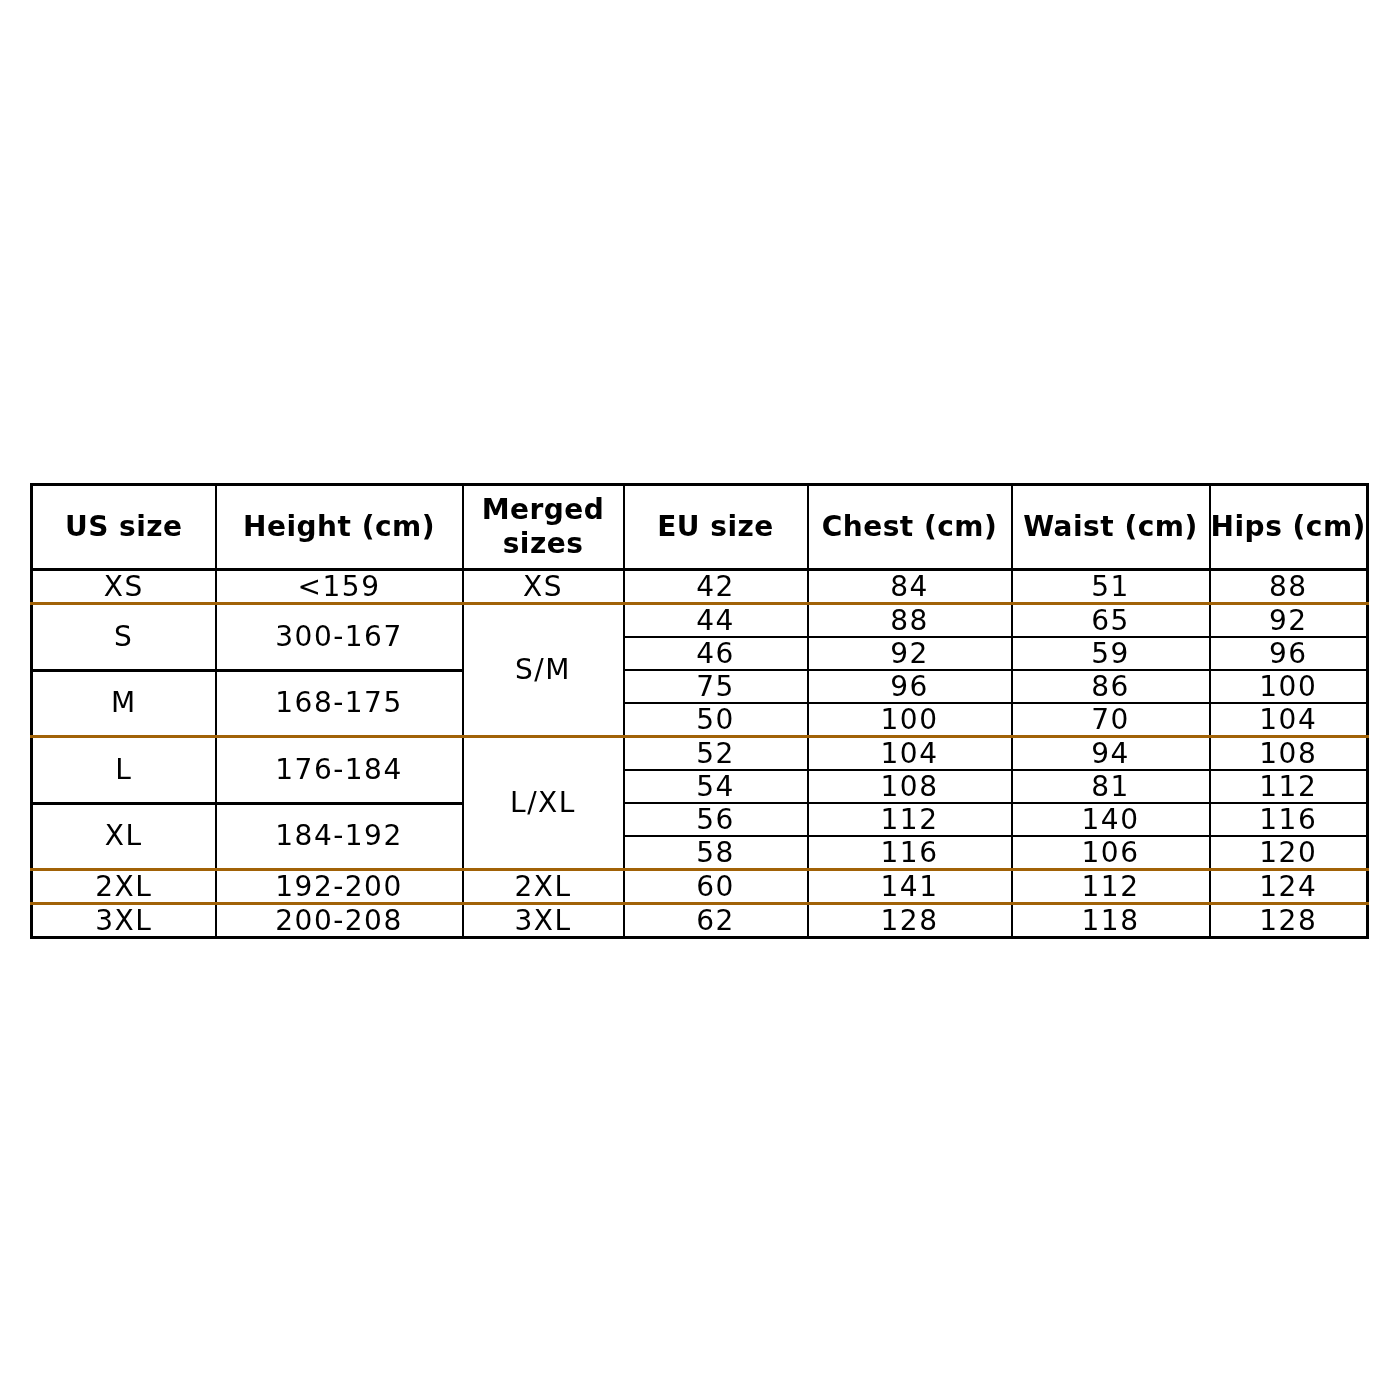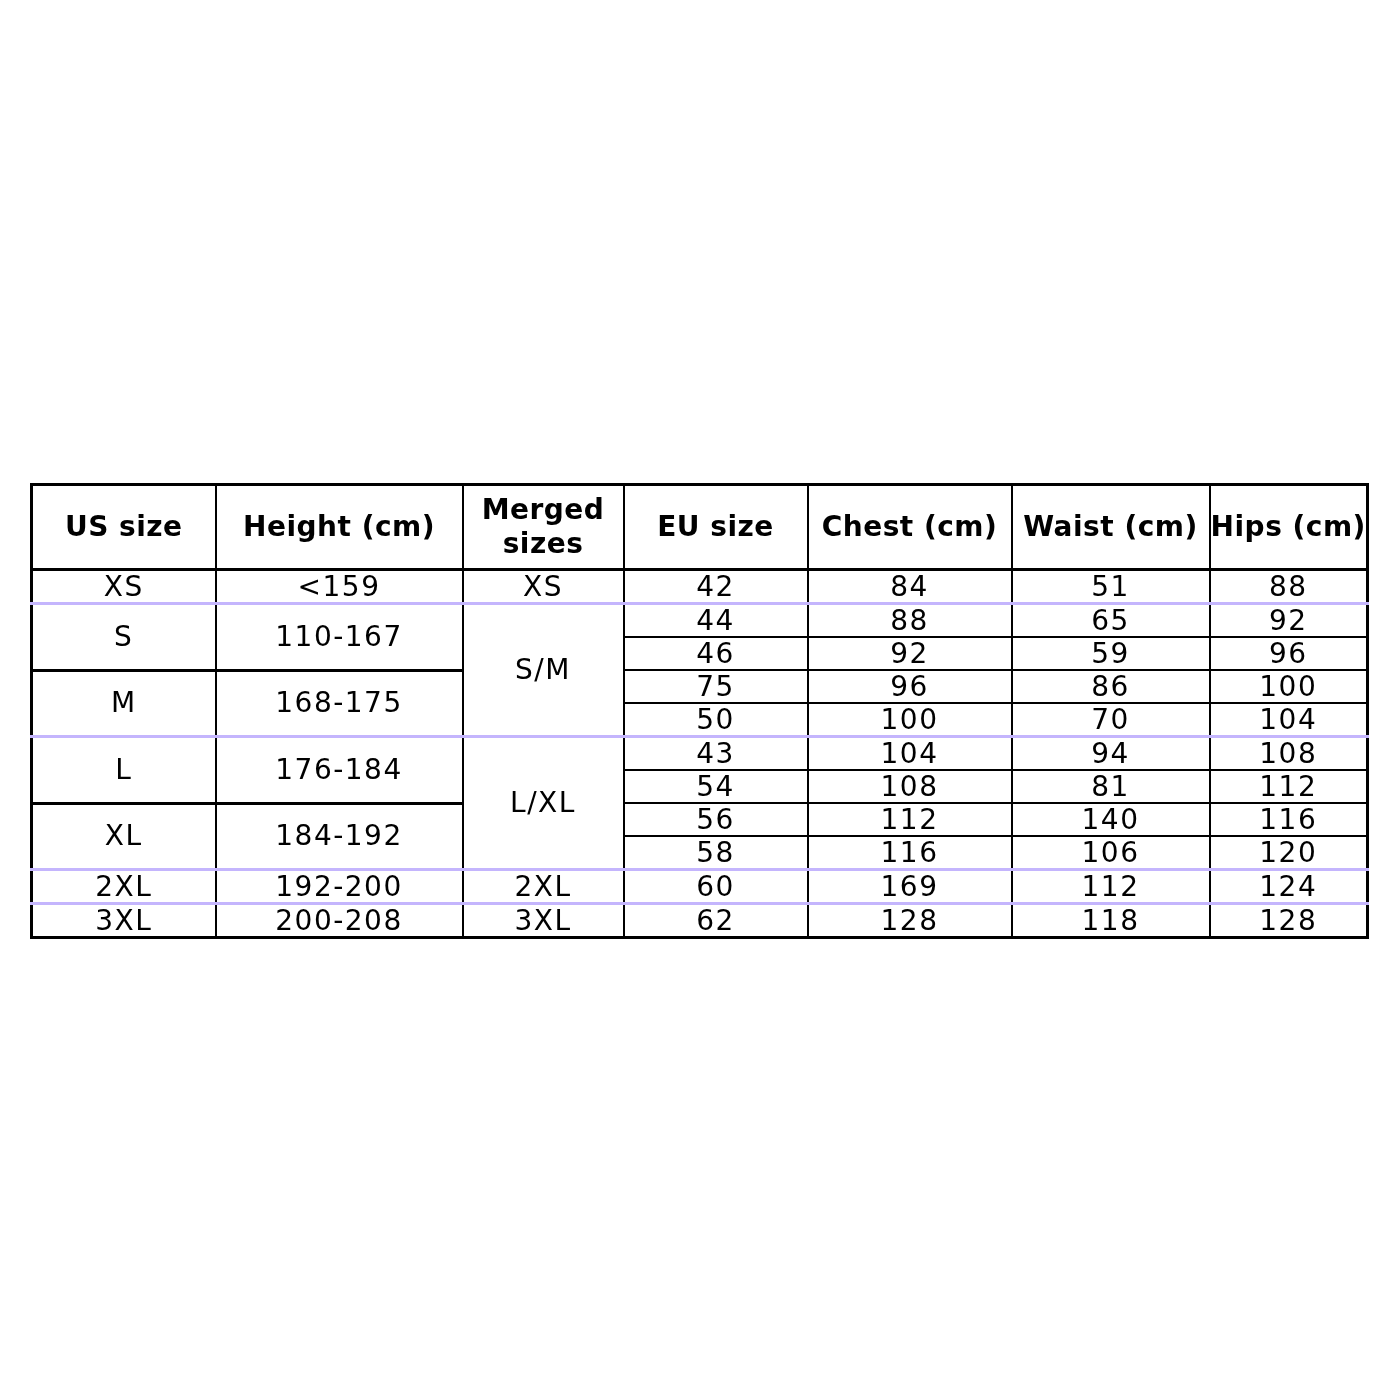--- a/index.html
+++ b/index.html
@@ -42,21 +42,21 @@
   }
   .size-chart tbody td {
     height: 31px;
     font-size: 28px;
     font-weight: normal;
     letter-spacing: 1.5px;
     line-height: 1.0;
     white-space: nowrap;
   }
   .size-chart tr.group-start > td {
-    border-top: 3px solid #c4b5fd;
+    border-top: 3px solid #a16207;
   }
   .size-chart td.thick-top {
     border-top: 3px solid #000000;
   }
 </style>
 </head>
 <body>
 
 <div class="canvas">
   <table class="size-chart">
@@ -85,21 +85,21 @@
         <td>XS</td>
         <td>&lt;159</td>
         <td>XS</td>
         <td>42</td>
         <td>84</td>
         <td>51</td>
         <td>88</td>
       </tr>
       <tr class="group-start">
         <td rowspan="2">S</td>
-        <td rowspan="2">110-167</td>
+        <td rowspan="2">300-167</td>
         <td rowspan="4">S/M</td>
         <td>44</td>
         <td>88</td>
         <td>65</td>
         <td>92</td>
       </tr>
       <tr>
         <td>46</td>
         <td>92</td>
         <td>59</td>
@@ -116,21 +116,21 @@
       <tr>
         <td>50</td>
         <td>100</td>
         <td>70</td>
         <td>104</td>
       </tr>
       <tr class="group-start">
         <td rowspan="2">L</td>
         <td rowspan="2">176-184</td>
         <td rowspan="4">L/XL</td>
-        <td>43</td>
+        <td>52</td>
         <td>104</td>
         <td>94</td>
         <td>108</td>
       </tr>
       <tr>
         <td>54</td>
         <td>108</td>
         <td>81</td>
         <td>112</td>
       </tr>
@@ -146,21 +146,21 @@
         <td>58</td>
         <td>116</td>
         <td>106</td>
         <td>120</td>
       </tr>
       <tr class="group-start">
         <td>2XL</td>
         <td>192-200</td>
         <td>2XL</td>
         <td>60</td>
-        <td>169</td>
+        <td>141</td>
         <td>112</td>
         <td>124</td>
       </tr>
       <tr class="group-start">
         <td>3XL</td>
         <td>200-208</td>
         <td>3XL</td>
         <td>62</td>
         <td>128</td>
         <td>118</td>

